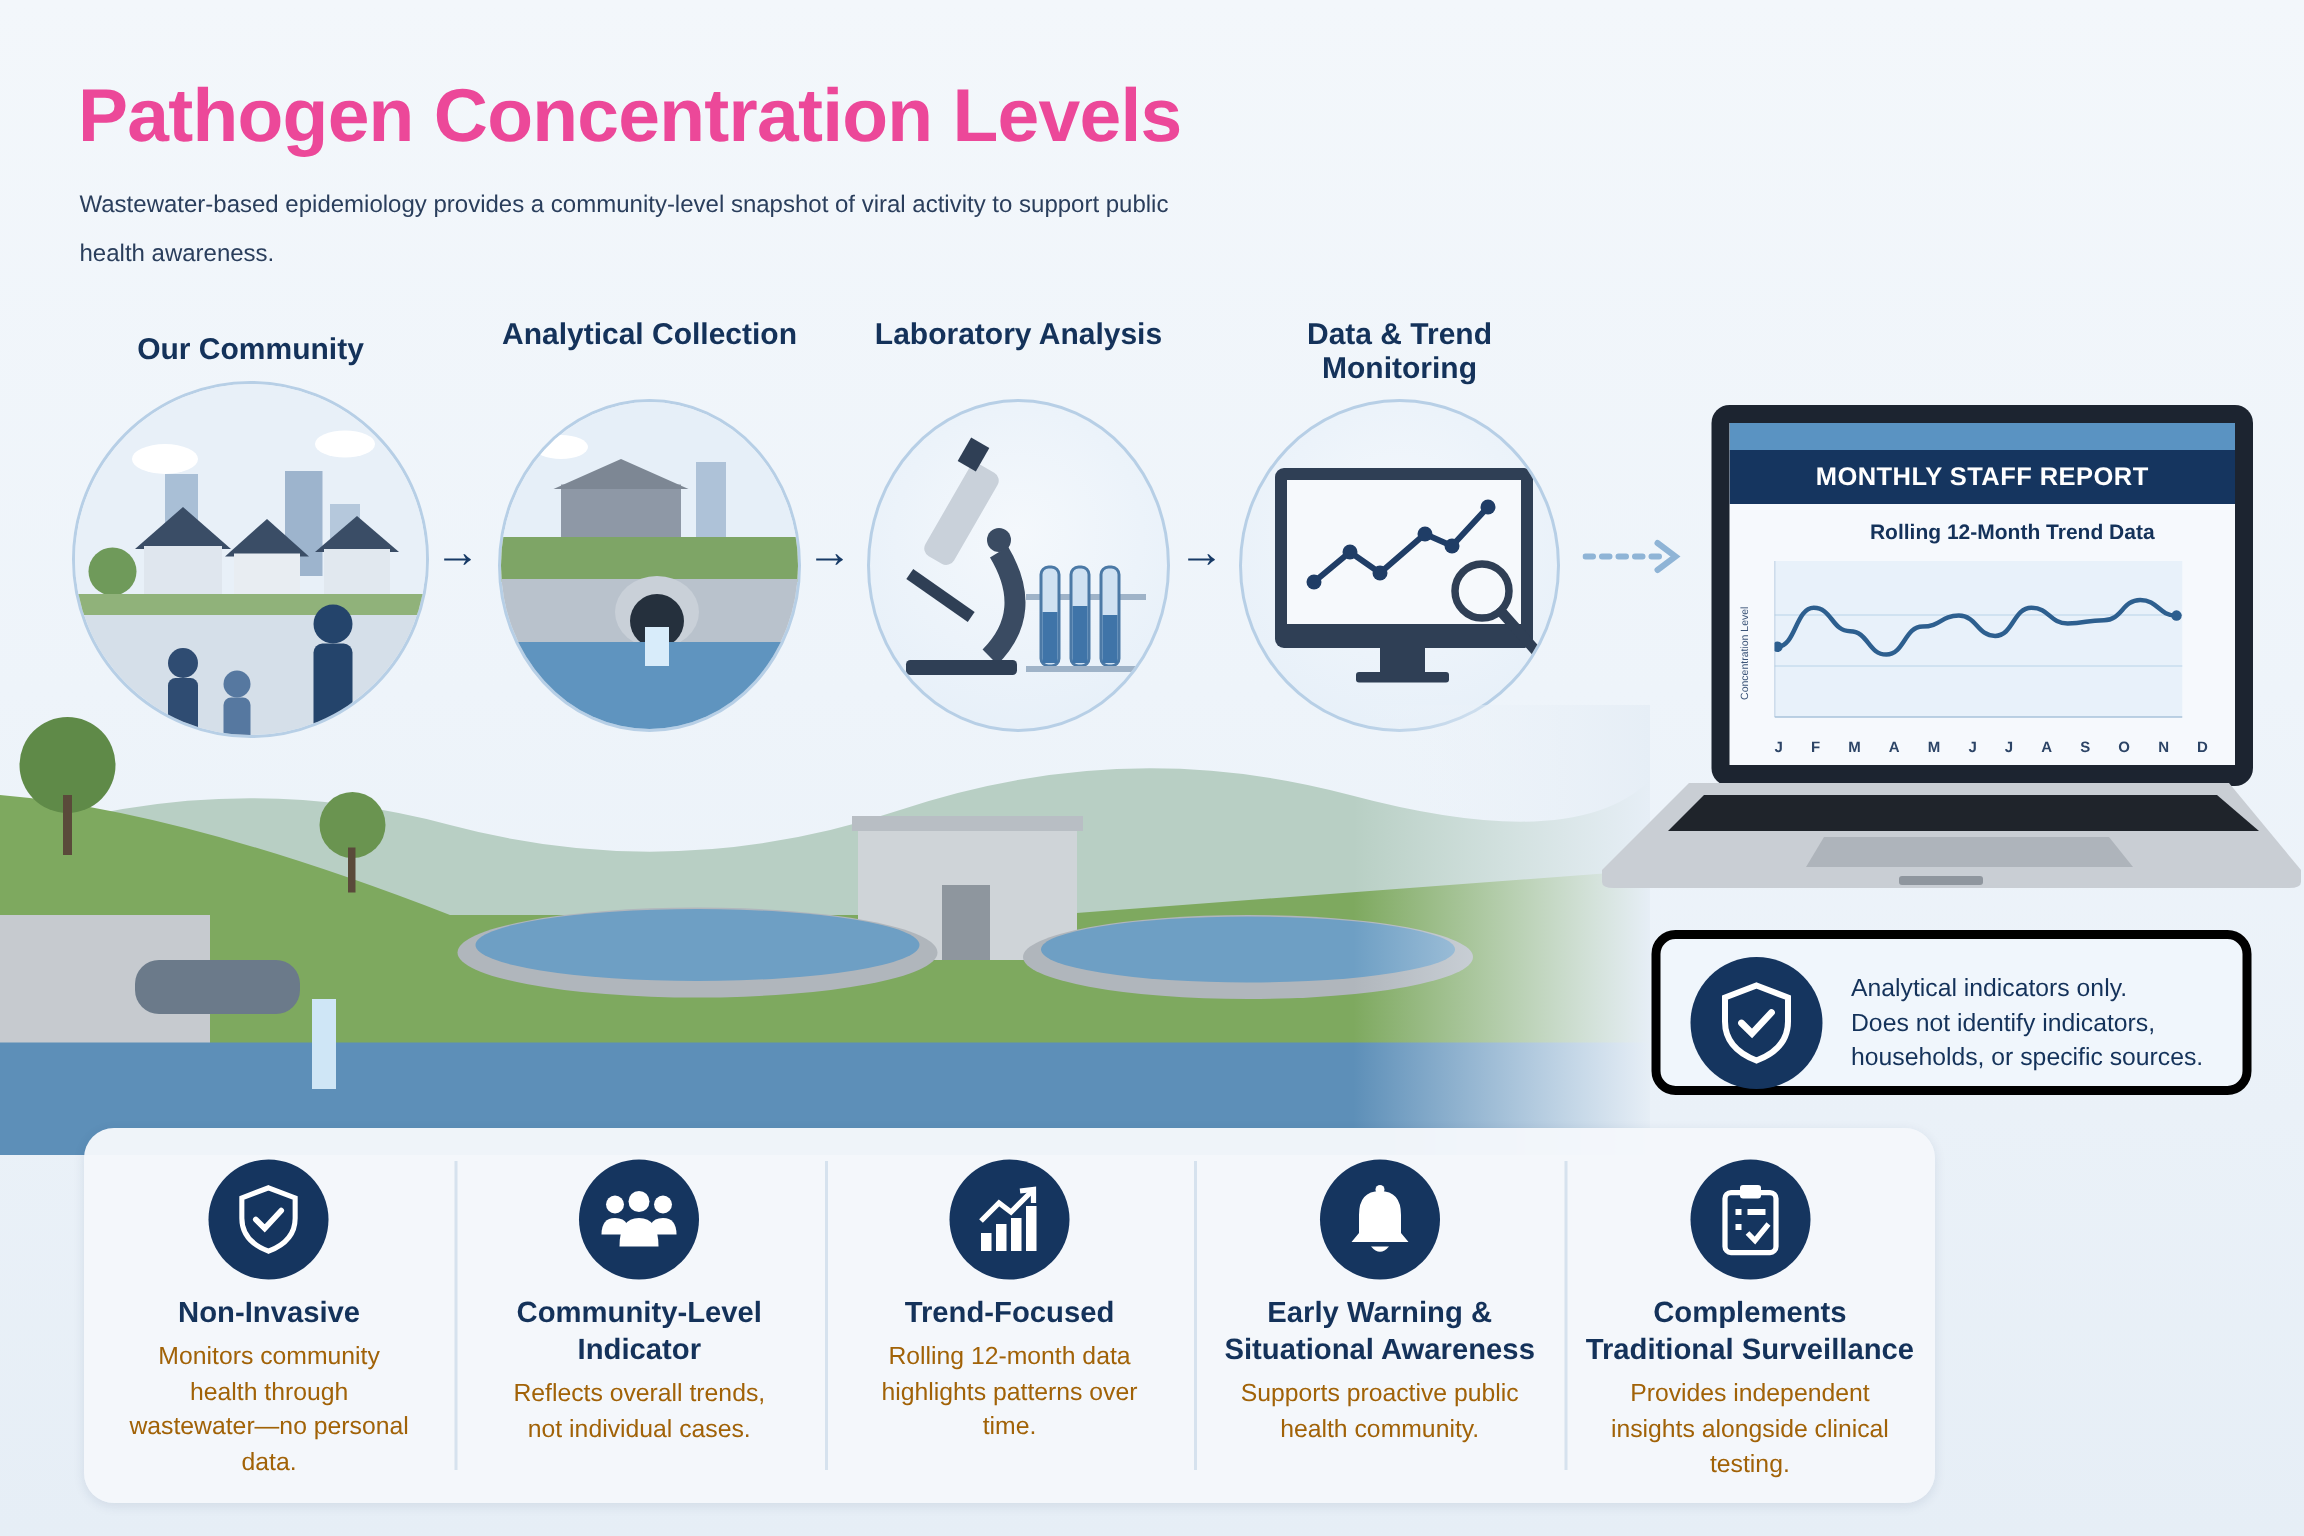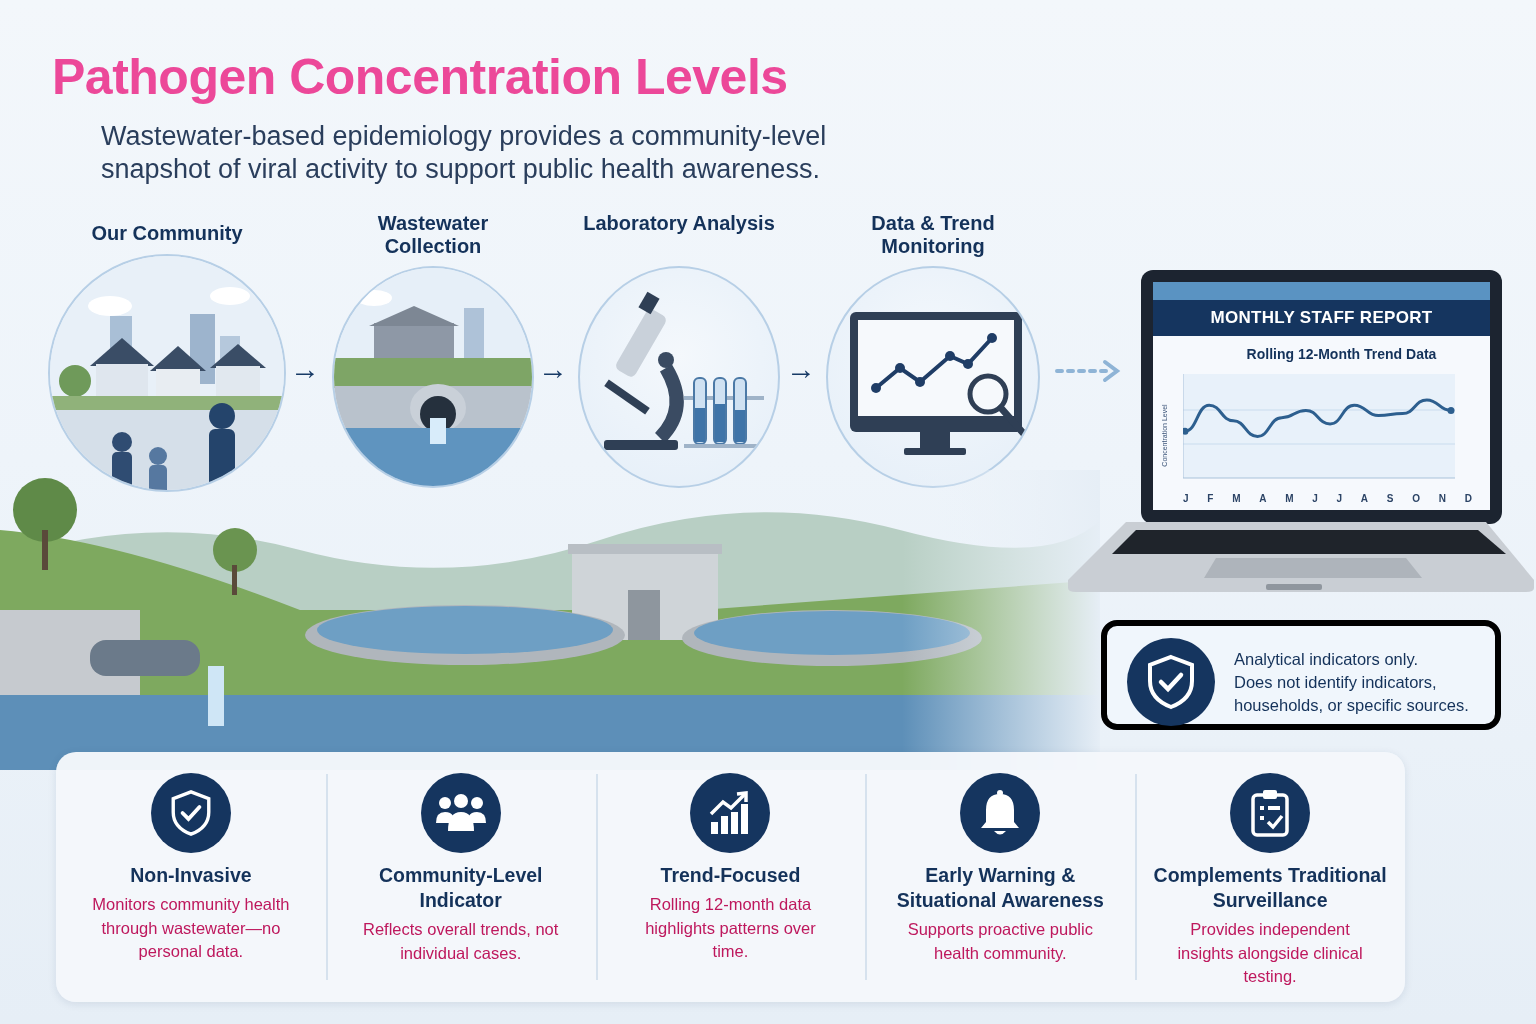--- a/index.html
+++ b/index.html
@@ -9,21 +9,21 @@
     background: linear-gradient(180deg, #f3f7fb 0%, #eef4fa 45%, #e6eef6 100%);
     position: relative;
     color: #14325a;
   }
   .title {
     position: absolute; left: 52px; top: 48px;
     font-size: 50px; font-weight: 700; color: #ec4899; letter-spacing: -0.5px;
   }
   .subtitle {
     position: absolute; left: 53px; top: 120px; width: 760px;
-    font-size: 27px; line-height: 33px; color: #2a3e5c; margin-left: 48px;
+    font-size: 16px; line-height: 33px; color: #2a3e5c;
   }
   
   .step { position: absolute; text-align: center; }
   .step-label {
     font-size: 20px; font-weight: 700; color: #14325a; line-height: 23px;
     position: absolute; left: 0; width: 100%;
   }
   .circle {
     position: absolute; border-radius: 50%;
     border: 2px solid #b7cfe6; overflow: hidden;
@@ -73,41 +73,41 @@
   }
   .privacy-icon {
     position: absolute; left: 20px; top: 12px; width: 88px; height: 88px; border-radius: 50%;
     background: #15355f; display: flex; align-items: center; justify-content: center;
   }
   .privacy-text {
     position: absolute; left: 127px; top: 22px; font-size: 16.5px; line-height: 23px; color: #14325a;
   }
   
   .features {
-    position: absolute; left: 56px; top: 752px; width: 1349px; height: 250px;
+    position: absolute; left: 56px; top: 752px; width: 1234px; height: 250px;
     background: rgba(244,247,251,0.97); border-radius: 20px;
     box-shadow: 0 2px 8px rgba(20,50,90,0.10);
     display: flex;
   }
   .feature {
     flex: 1; position: relative; text-align: center; padding-top: 21px;
   }
   .feature + .feature::before {
     content: ""; position: absolute; left: 0; top: 22px; height: 206px; width: 2px; background: #d6e2ee;
   }
   .feat-icon {
     width: 80px; height: 80px; border-radius: 50%; background: #15355f; margin: 0 auto;
     display: flex; align-items: center; justify-content: center;
   }
   .feat-title {
     margin-top: 10px; font-size: 19.5px; font-weight: 700; color: #14325a; line-height: 25px;
     padding: 0 10px;
   }
   .feat-desc {
-    margin-top: 5px; font-size: 16.5px; line-height: 23.5px; color: #be185d; padding: 0 30px;
+    margin-top: 5px; font-size: 16.5px; line-height: 23.5px; color: #a16207; padding: 0 30px;
   }
 </style>
 </head>
 <body>
 
 <h1 class="title">Pathogen Concentration Levels</h1>
 <p class="subtitle">Wastewater-based epidemiology provides a community-level snapshot of viral activity to support public health awareness.</p>
 
 <div class="step" style="left:48px;top:220px;width:238px;height:270px;">
   <div class="step-label" style="top:2px;">Our Community</div>
@@ -133,21 +133,21 @@
       <circle cx="108" cy="200" r="9" fill="#5678a0"></circle>
         <rect x="99" y="209" width="18" height="30" rx="5" fill="#5678a0"></rect>
       <circle cx="172" cy="160" r="13" fill="#24446b"></circle>
         <rect x="159" y="173" width="26" height="60" rx="6" fill="#24446b"></rect>
     </svg>
   </div>
 </div>
 <div class="arrow" style="left:290px;top:352px;">→</div>
 
 <div class="step" style="left:332px;top:212px;width:202px;height:280px;">
-  <div class="step-label" style="top:0;">Wastewater Collection</div>
+  <div class="step-label" style="top:0;">Analytical Collection</div>
   <div class="circle" style="left:0;top:54px;width:202px;height:222px;">
     <svg width="202" height="222" viewBox="0 0 202 222">
       <rect width="202" height="120" fill="#e6eff8"></rect>
       <ellipse cx="40" cy="30" rx="18" ry="8" fill="#fff"></ellipse>
       <rect x="130" y="40" width="20" height="50" fill="#aec2d8"></rect>
       <rect x="40" y="55" width="80" height="50" fill="#8e98a6"></rect>
       <polygon points="35,58 80,38 125,58" fill="#7d8794"></polygon>
       <rect x="0" y="90" width="202" height="30" fill="#7ea566"></rect>
       <rect x="0" y="118" width="202" height="50" fill="#b9c2cc"></rect>
       <ellipse cx="104" cy="140" rx="28" ry="24" fill="#c9d0d8"></ellipse>

